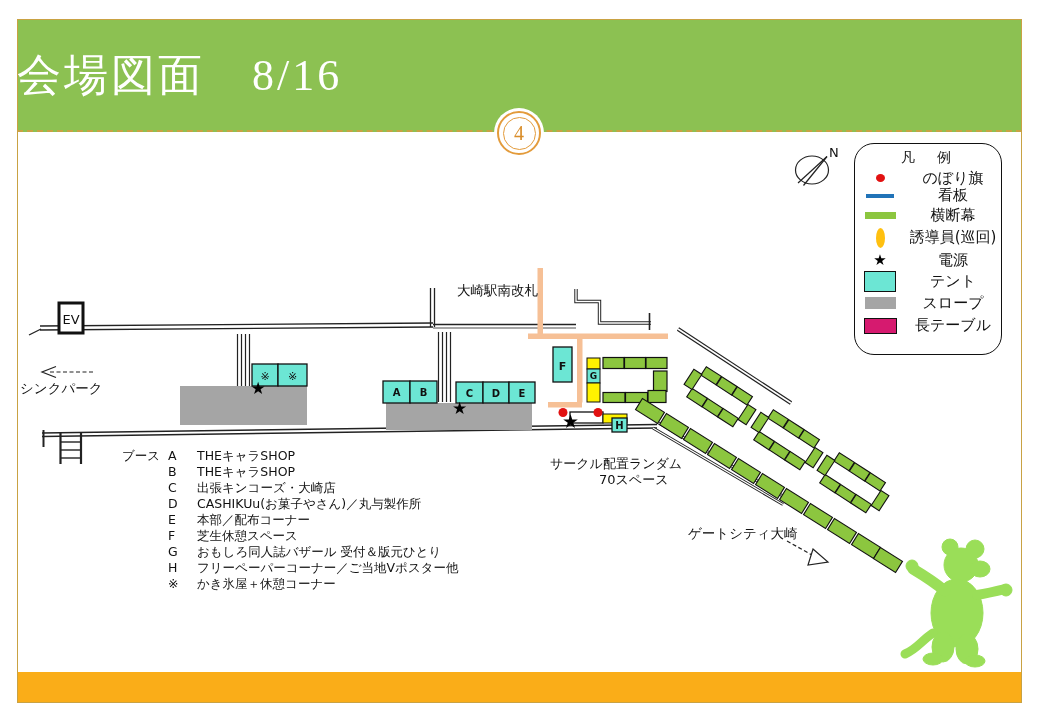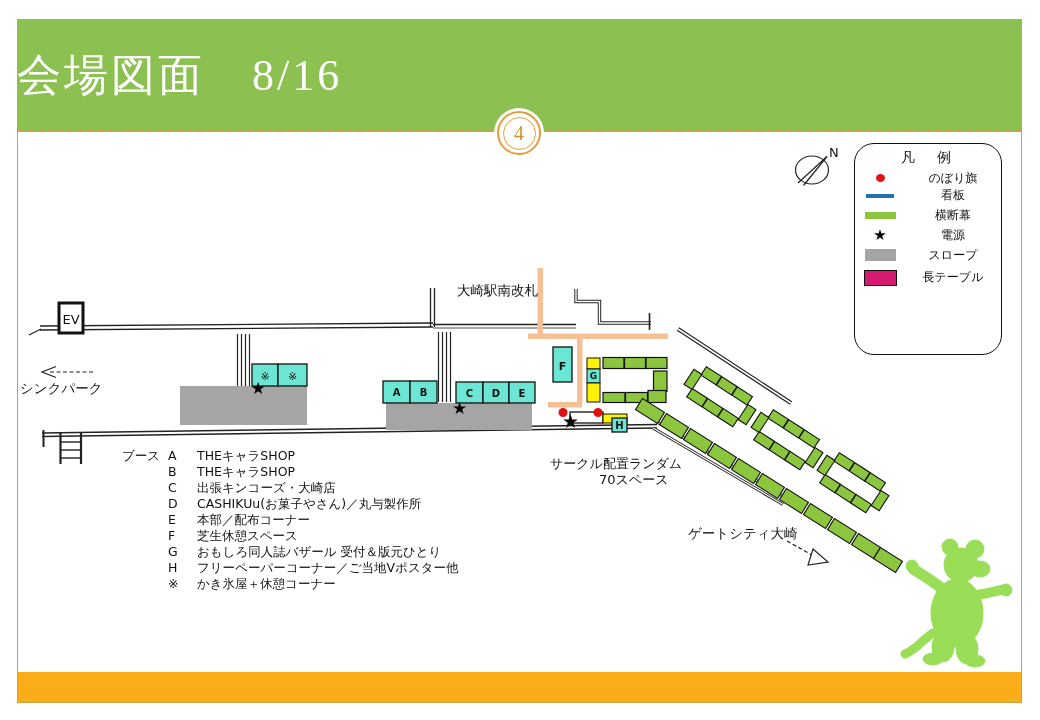--- a/index.html
+++ b/index.html
@@ -26,21 +26,21 @@
   .footer{position:absolute;left:17px;top:672px;width:1005px;height:30px;background:#FAAD18;z-index:2;}
   
   svg.map{position:absolute;left:0;top:0;z-index:1;}
   
   .legend{position:absolute;left:854px;top:143px;width:148px;height:212px;background:#fff;
           border:1.3px solid #111;border-radius:20px;box-sizing:border-box;z-index:5;
           padding-top:5px;}
   .legend .ltitle{text-align:center;font-size:14px;letter-spacing:4px;height:21px;}
   .lrow{display:flex;align-items:center;}
   .lmark{width:50px;display:flex;align-items:center;justify-content:center;flex:0 0 50px;}
-  .llabel{flex:1;text-align:center;font-size:12px;white-space:nowrap;}
+  .llabel{flex:1;text-align:center;font-size:15px;white-space:nowrap;}
   .m-dot{width:9px;height:8px;border-radius:50%;background:#E21111;}
   .m-blue{width:28px;height:4px;background:#2173B8;}
   .m-green{width:31px;height:7px;background:#8CC63F;}
   .m-oval{width:9px;height:20px;border-radius:50%;background:#FFC010;}
   .m-star{font-size:15px;line-height:15px;color:#000;}
   .m-tent{width:30px;height:19px;background:#6CE6D4;border:1px solid #111;}
   .m-slope{width:31px;height:12px;background:#A5A5A5;}
   .m-table{width:31px;height:14px;background:#D61A6F;border:1px solid #111;}
   .r-dot{height:16px;}.r-blue{height:19px;}.r-green{height:20px;}.r-oval{height:25px;}
   .r-star{height:20px;}.r-tent{height:23px;}.r-slope{height:20px;}.r-table{height:25px;}
@@ -329,26 +329,38 @@
           <div class="m-blue"></div>
         </div>
       <div class="llabel">看板</div>
     </div>
     <div class="lrow r-green">
       <div class="lmark">
           <div class="m-green"></div>
         </div>
       <div class="llabel">横断幕</div>
     </div>
+    <div class="lrow r-oval">
+      <div class="lmark">
+          <div class="m-oval"></div>
+        </div>
+      <div class="llabel">誘導員(巡回)</div>
+    </div>
     <div class="lrow r-star">
       <div class="lmark">
         <div class="m-star">★</div>
         </div>
       <div class="llabel">電源</div>
     </div>
+    <div class="lrow r-tent">
+      <div class="lmark">
+          <div class="m-tent"></div>
+        </div>
+      <div class="llabel">テント</div>
+    </div>
     <div class="lrow r-slope">
       <div class="lmark">
           <div class="m-slope"></div>
         </div>
       <div class="llabel">スロープ</div>
     </div>
     <div class="lrow r-table">
       <div class="lmark">
           <div class="m-table"></div>
         </div>

